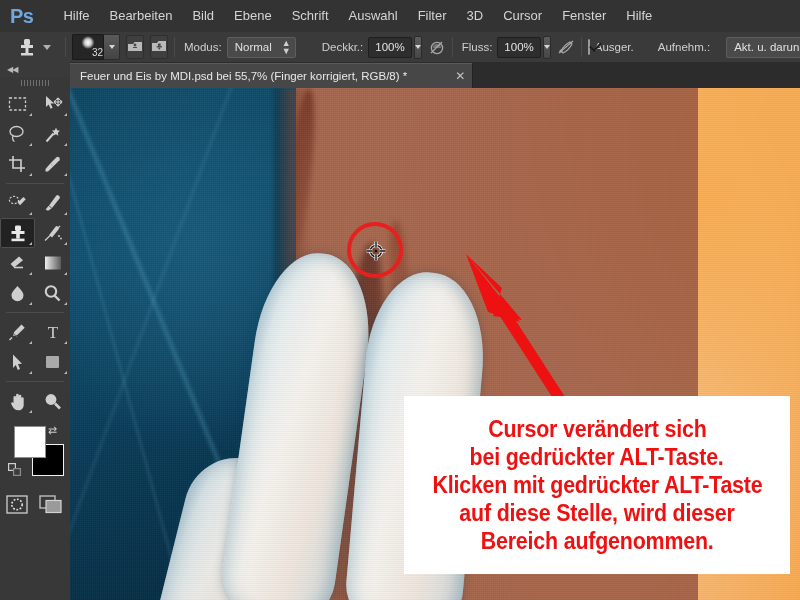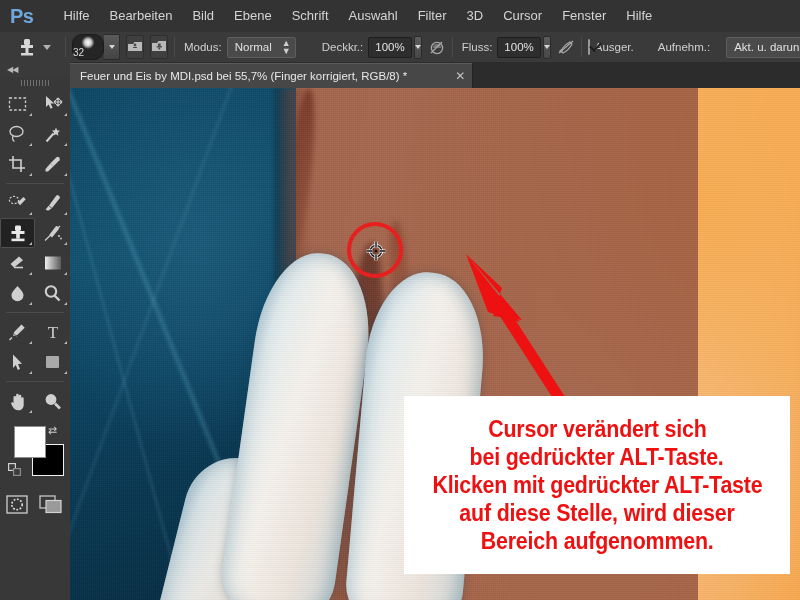--- a/index.html
+++ b/index.html
@@ -44,22 +44,22 @@
   .opt-label{color:#cfcfcf;font-size:11.5px;margin:0 5px 0 3px;white-space:nowrap;}
   .tool-icon-big{
     width:24px;height:22px;position:relative;margin-left:4px;
   }
   .caret{
     width:0;height:0;border-left:4px solid transparent;border-right:4px solid transparent;
     border-top:5px solid #b0b0b0;margin:0 8px 0 4px;
   }
   .brush-preview{
     width:30px;height:24px;background:#252525;border:1px solid #1a1a1a;
-    position:relative;display:flex;align-items:flex-end;justify-content:flex-start;
-    border-radius:10px;
+    position:relative;display:flex;align-items:flex-end;justify-content:flex-end;
+    border-radius:1px;
   }
   .brush-dot{
     position:absolute;top:1px;left:50%;transform:translateX(-50%);
     width:13px;height:13px;border-radius:50%;
     background:radial-gradient(circle,#ffffff 0%,#cfcfcf 35%,rgba(80,80,80,0) 72%);
   }
   .brush-num{font-size:10px;color:#dcdcdc;position:relative;z-index:2;line-height:12px;}
   .brush-btn{
     width:15px;height:24px;background:linear-gradient(#5a5a5a,#444);
     border:1px solid #2b2b2b;border-left:none;

